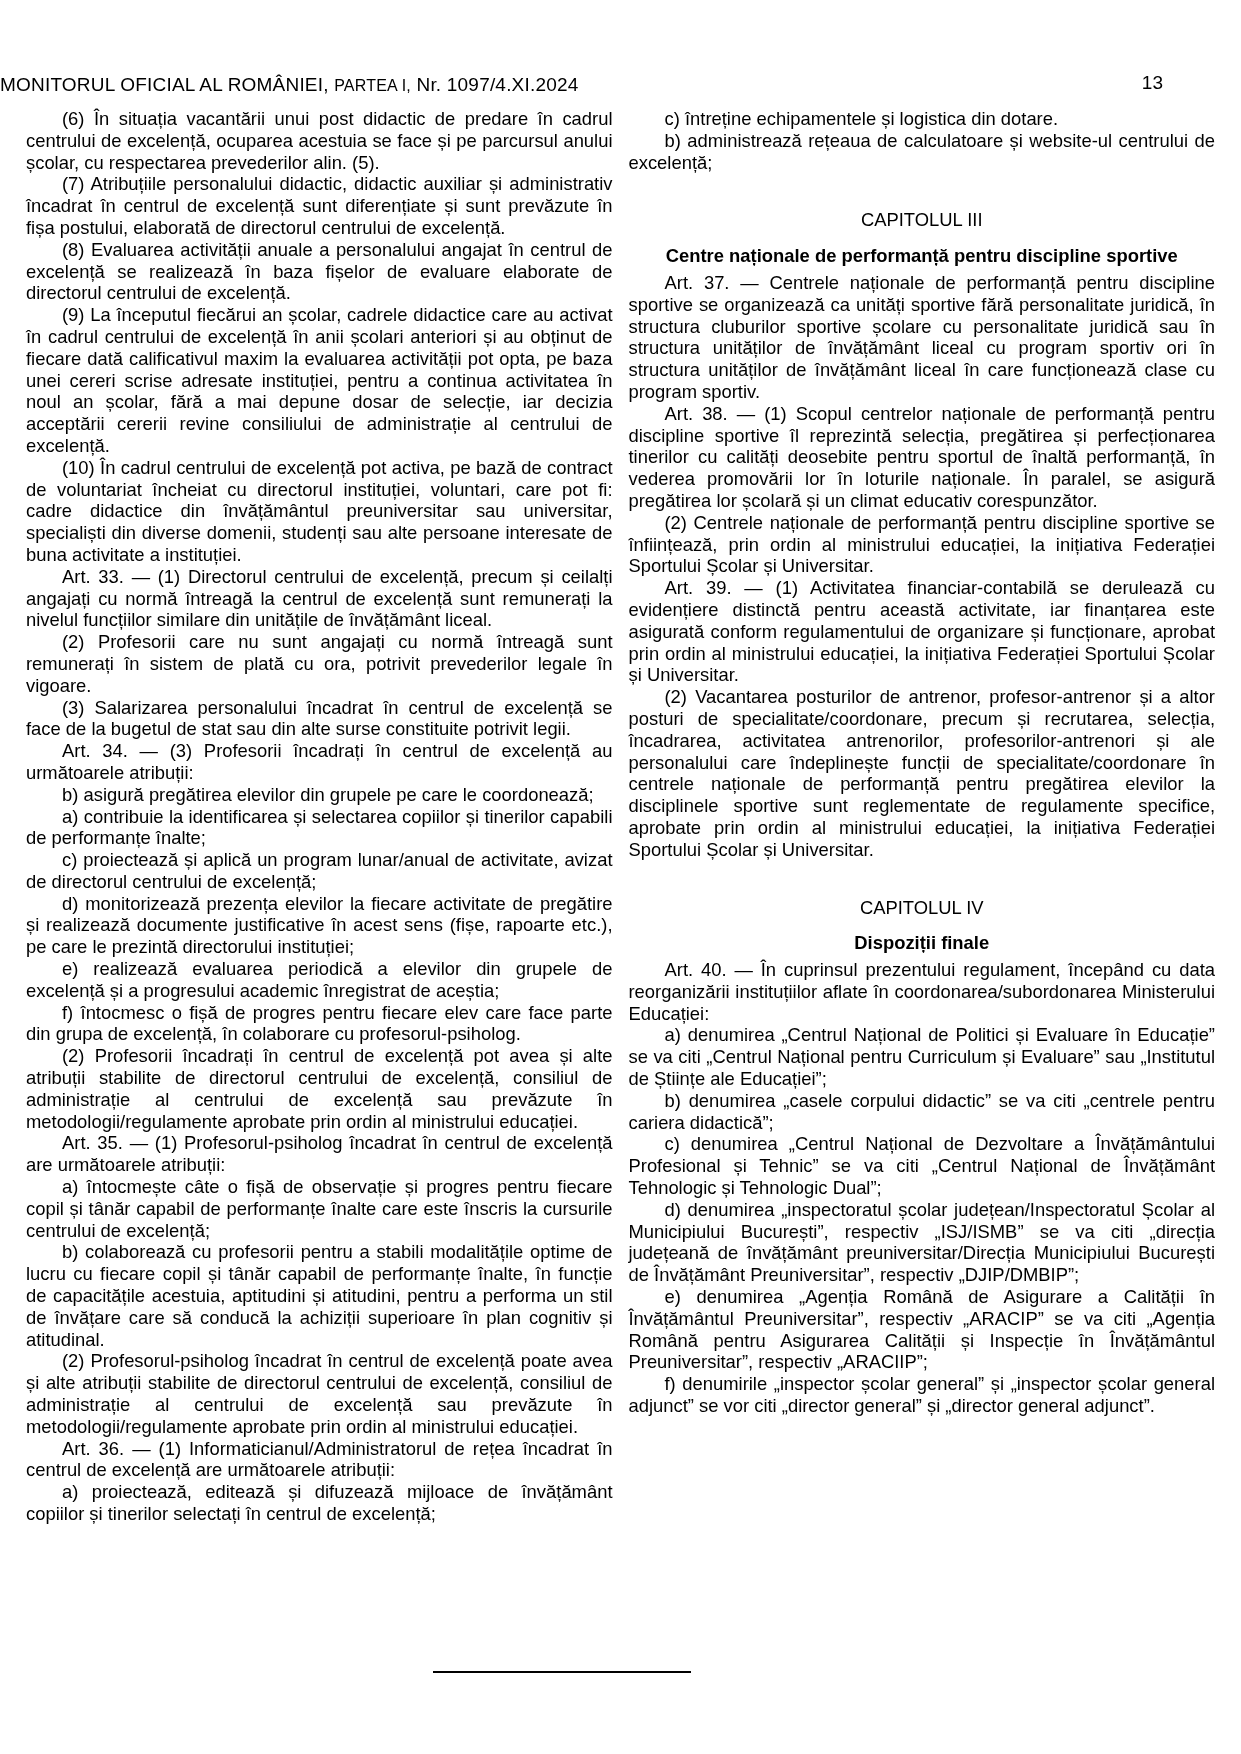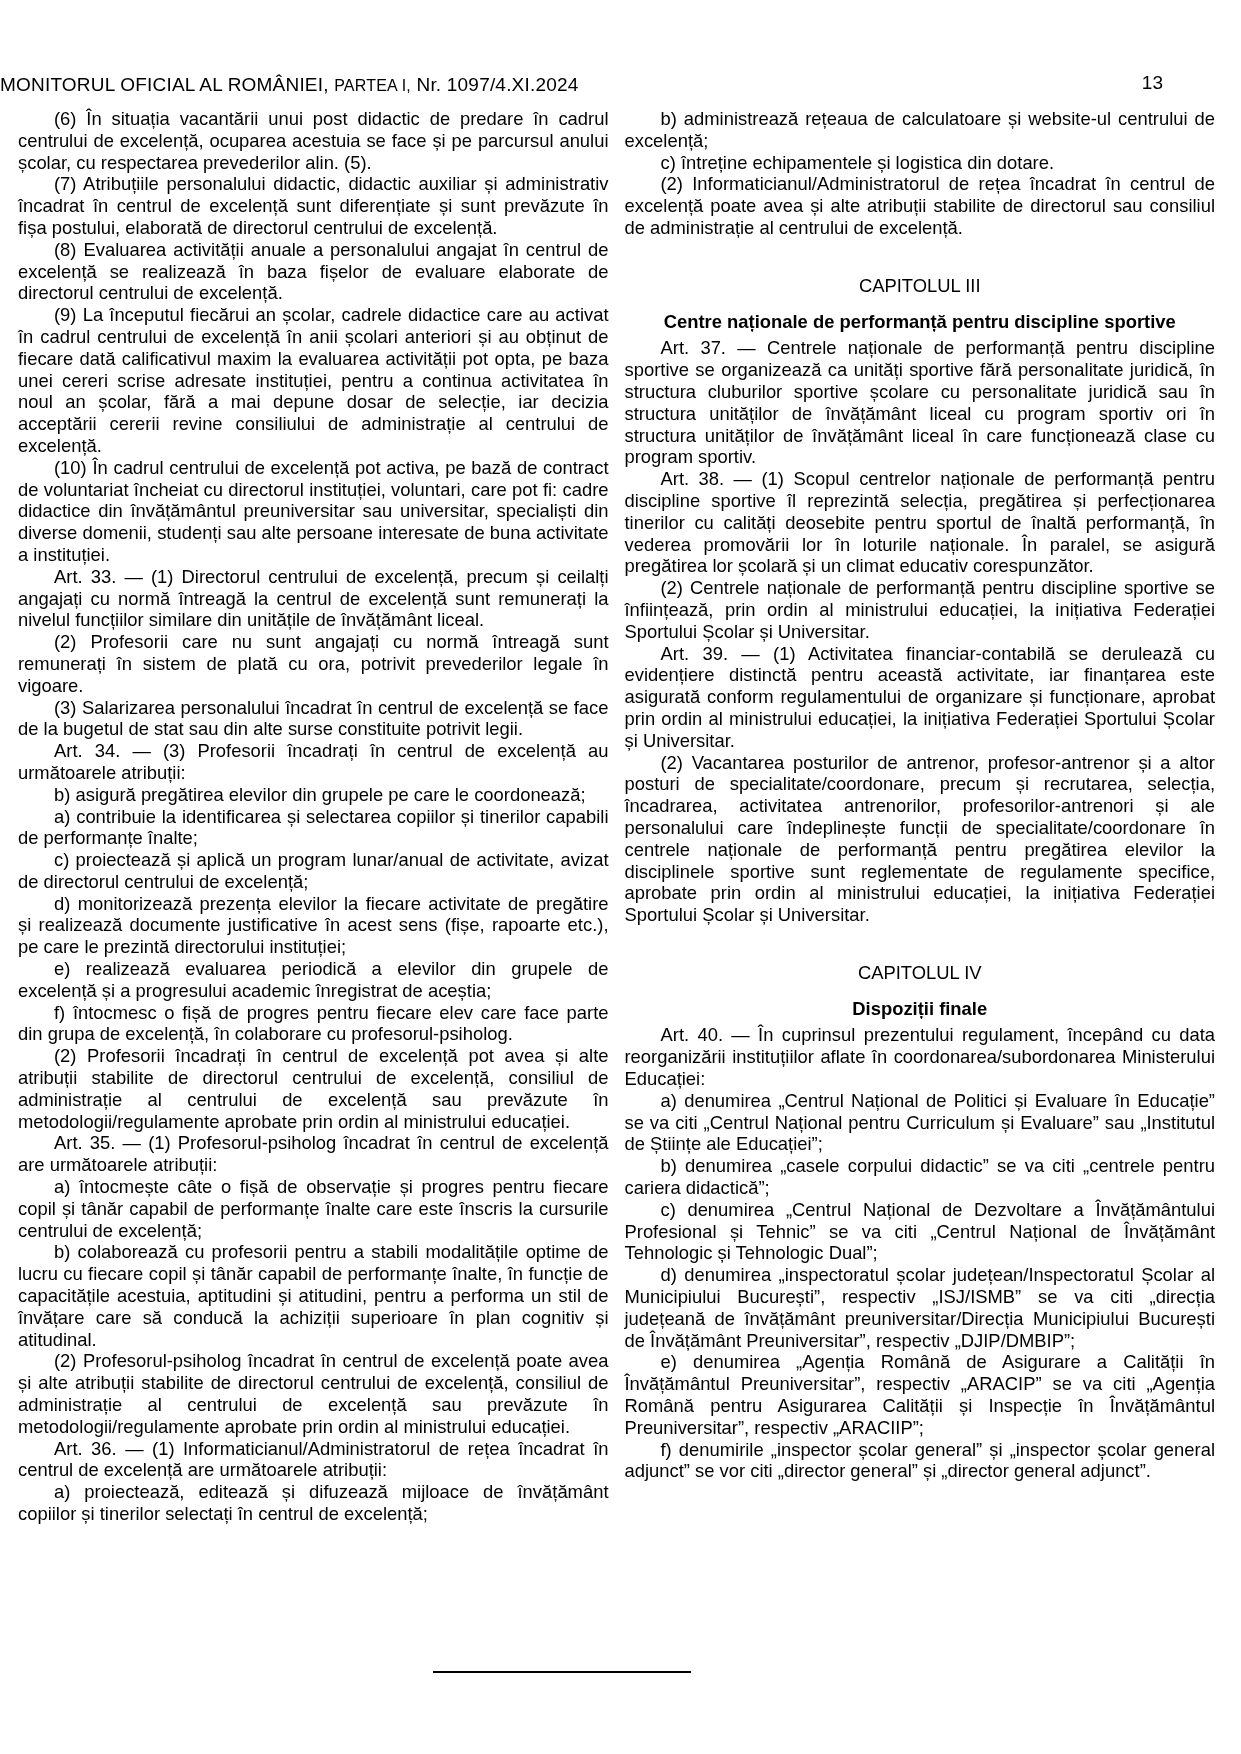--- a/index.html
+++ b/index.html
@@ -31,21 +31,21 @@
   }
   .page-number {
     position: absolute;
     top: -2px;
     right: 78px;
     font-size: 19px;
   }
   .columns {
     position: absolute;
     top: 108px;
-    left: 18px;
+    left: 26px;
     right: 26px;
     display: flex;
     gap: 16px;
   }
   .col {
     flex: 1 1 0;
     min-width: 0;
     font-size: 18.4px;
     line-height: 21.8px;
     text-align: justify;
@@ -109,23 +109,22 @@
       <p>(2) Profesorii încadrați în centrul de excelență pot avea și alte atribuții stabilite de directorul centrului de excelență, consiliul de administrație al centrului de excelență sau prevăzute în metodologii/regulamente aprobate prin ordin al ministrului educației.</p>
       <p>Art. 35. — (1) Profesorul-psiholog încadrat în centrul de excelență are următoarele atribuții:</p>
       <p>a) întocmește câte o fișă de observație și progres pentru fiecare copil și tânăr capabil de performanțe înalte care este înscris la cursurile centrului de excelență;</p>
       <p>b) colaborează cu profesorii pentru a stabili modalitățile optime de lucru cu fiecare copil și tânăr capabil de performanțe înalte, în funcție de capacitățile acestuia, aptitudini și atitudini, pentru a performa un stil de învățare care să conducă la achiziții superioare în plan cognitiv și atitudinal.</p>
       <p>(2) Profesorul-psiholog încadrat în centrul de excelență poate avea și alte atribuții stabilite de directorul centrului de excelență, consiliul de administrație al centrului de excelență sau prevăzute în metodologii/regulamente aprobate prin ordin al ministrului educației.</p>
       <p>Art. 36. — (1) Informaticianul/Administratorul de rețea încadrat în centrul de excelență are următoarele atribuții:</p>
       <p>a) proiectează, editează și difuzează mijloace de învățământ copiilor și tinerilor selectați în centrul de excelență;</p>
     </div>
 
     <div class="col">
+      <p>c) întreține echipamentele și logistica din dotare.</p>
       <p>b) administrează rețeaua de calculatoare și website-ul centrului de excelență;</p>
-      <p>c) întreține echipamentele și logistica din dotare.</p>
-      <p>(2) Informaticianul/Administratorul de rețea încadrat în centrul de excelență poate avea și alte atribuții stabilite de directorul sau consiliul de administrație al centrului de excelență.</p>
 
       <div>
         <div class="chapter-label">CAPITOLUL III</div>
         <div class="chapter-title">Centre naționale de performanță pentru discipline sportive</div>
       </div>
 
       <p>Art. 37. — Centrele naționale de performanță pentru discipline sportive se organizează ca unități sportive fără personalitate juridică, în structura cluburilor sportive școlare cu personalitate juridică sau în structura unităților de învățământ liceal cu program sportiv ori în structura unităților de învățământ liceal în care funcționează clase cu program sportiv.</p>
       <p>Art. 38. — (1) Scopul centrelor naționale de performanță pentru discipline sportive îl reprezintă selecția, pregătirea și perfecționarea tinerilor cu calități deosebite pentru sportul de înaltă performanță, în vederea promovării lor în loturile naționale. În paralel, se asigură pregătirea lor școlară și un climat educativ corespunzător.</p>
       <p>(2) Centrele naționale de performanță pentru discipline sportive se înființează, prin ordin al ministrului educației, la inițiativa Federației Sportului Școlar și Universitar.</p>
       <p>Art. 39. — (1) Activitatea financiar-contabilă se derulează cu evidențiere distinctă pentru această activitate, iar finanțarea este asigurată conform regulamentului de organizare și funcționare, aprobat prin ordin al ministrului educației, la inițiativa Federației Sportului Școlar și Universitar.</p>

